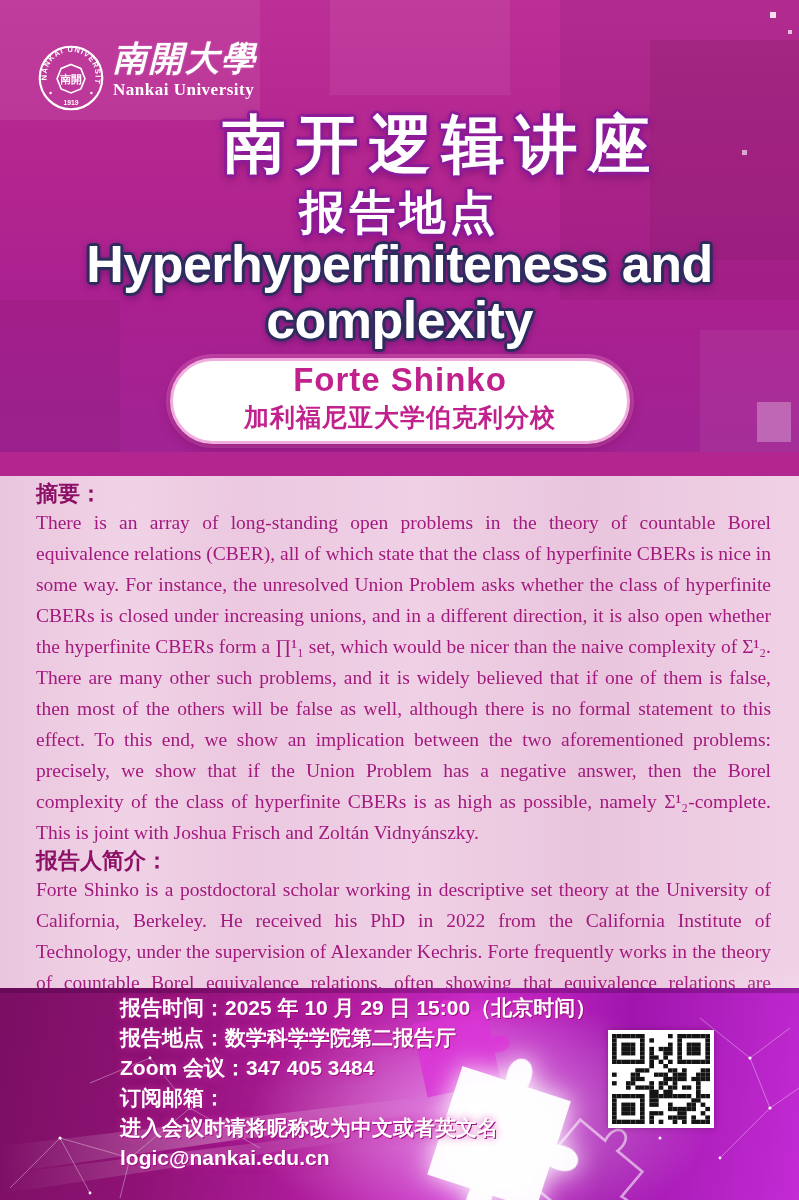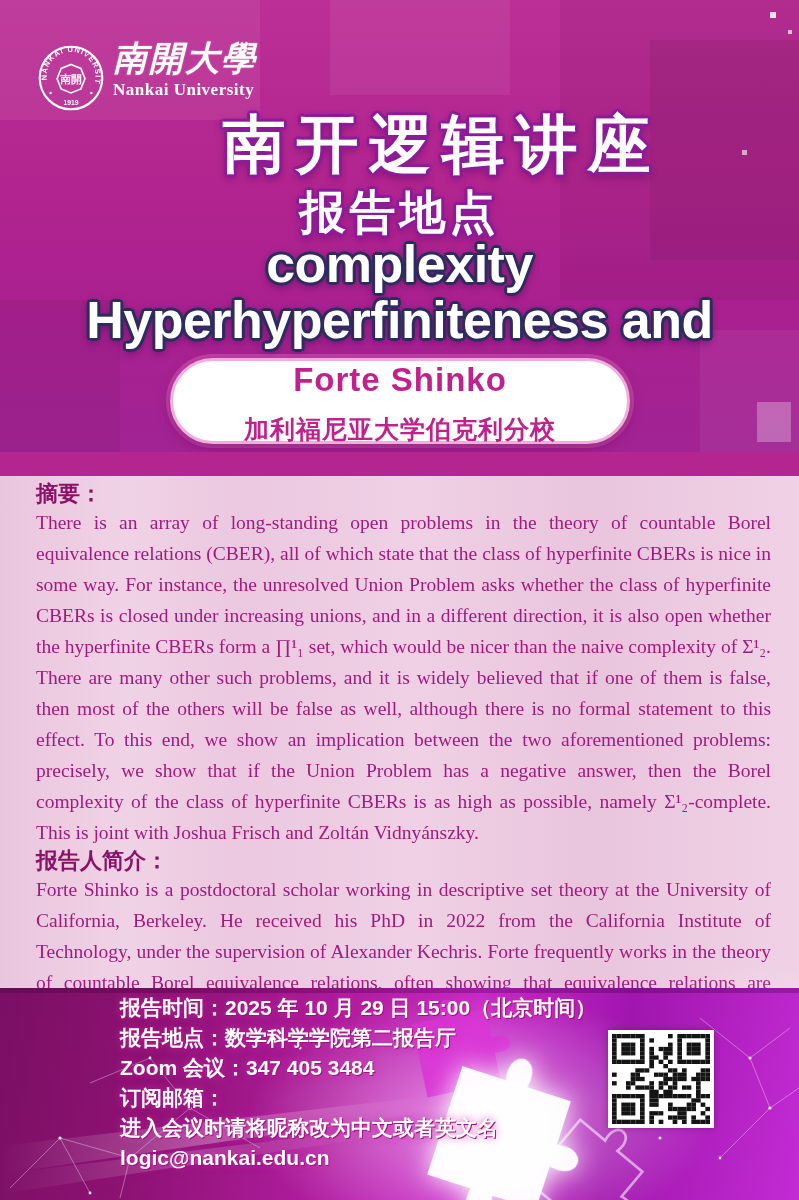--- a/index.html
+++ b/index.html
@@ -59,21 +59,21 @@
     font-size:52px;font-weight:800;line-height:56px;letter-spacing:-.5px;
     --oc:#2e2b5e;
   }
   .speaker-pill{
     position:absolute;left:170px;top:358px;width:460px;height:86px;border-radius:44px;
     background:#fff;border:3px solid #f0aede;box-sizing:border-box;
     box-shadow:0 5px 12px rgba(120,8,92,.5),0 0 0 4px rgba(236,130,200,.35);
     text-align:center;
   }
   .speaker-name{font-size:33px;font-weight:bold;color:#c0218c;letter-spacing:1px;}
-  .speaker-affil{margin-top:14px;font-size:25px;font-weight:bold;color:#c0218c;letter-spacing:1px;}
+  .speaker-affil{margin-top:2px;font-size:25px;font-weight:bold;color:#c0218c;letter-spacing:1px;}
 
   
   .body-section{
     position:absolute;left:0;top:476px;width:799px;height:633px;
     background:linear-gradient(90deg,#eac6de 0%,#f0d2e6 16%,#ebc8e0 30%,#efd0e5 52%,#e9c5dd 74%,#f0d1e6 100%);
     padding:5px 28px 0 36px;box-sizing:border-box;overflow:hidden;
   }
   .body-section::after{
     content:"";position:absolute;right:0;bottom:0;width:260px;height:160px;
     background:radial-gradient(ellipse at 90% 100%,rgba(255,255,255,.5),rgba(255,255,255,0) 65%);
@@ -138,22 +138,22 @@
         <circle cx="80" cy="72" r="1.8" fill="#ffffff"></circle>
       </svg>
       <div class="uni-zh">南開大學</div>
       <div class="uni-en">Nankai University</div>
     </div>
 
     <div class="series-title outline">南开逻辑讲座</div>
     <div class="episode outline">报告地点</div>
 
     <div class="talk-title outline">
+      <div>Hyperhyperfiniteness and</div>
       <div>complexity</div>
-      <div>Hyperhyperfiniteness and</div>
     </div>
 
     <div class="speaker-pill">
       <div class="speaker-name">Forte Shinko</div>
       <div class="speaker-affil">加利福尼亚大学伯克利分校</div>
     </div>
   </div>
 
   <div class="body-section">
     <div class="sec-label">摘要：</div>

